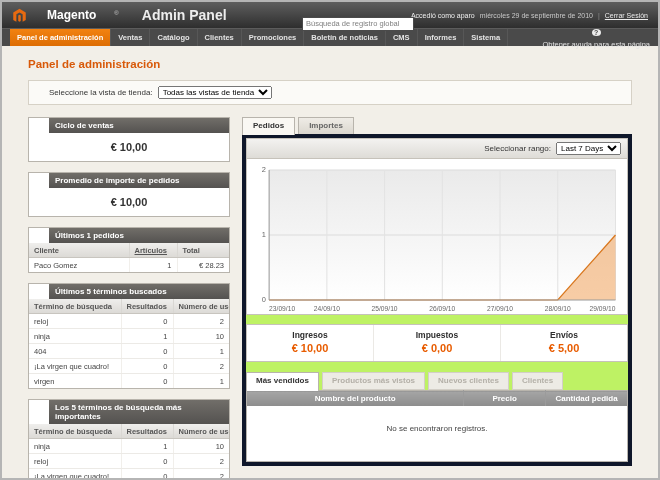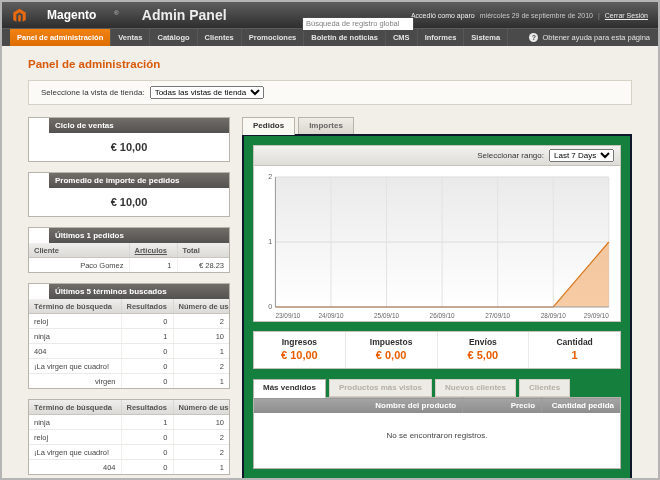--- a/index.html
+++ b/index.html
@@ -19,66 +19,66 @@
   .session{margin-left:auto;display:flex;align-items:center;gap:5px;font-size:7px;color:#C9C9C9;white-space:nowrap;}
   .session .logged{color:#EEE;}
   .session .sep{color:#8F8F8F;}
   .session a{color:#EDEDED;text-decoration:underline;cursor:pointer;}
 
   
   .mainnav{height:18px;background:#4A4A4A;display:flex;align-items:stretch;padding:0 8px;border-top:1px solid #5C5C5C;}
   .nav-items{display:flex;list-style:none;}
   .nav-item{font-size:7.5px;font-weight:bold;color:#E4E4E4;padding:0 7px;line-height:17px;border-right:1px solid #575757;cursor:pointer;white-space:nowrap;}
   .nav-item.active{background:linear-gradient(#F28211,#DD6D03);color:#FFF;}
-  .help{margin-left:auto;display:flex;align-items:center;gap:4px;font-size:7.5px;color:#E2E2E2;cursor:pointer;white-space:nowrap;}
+  .help{margin-left:auto;display:flex;align-items:center;gap:4px;font-size:7.5px;color:#E2E2E2;cursor:pointer;white-space:nowrap;flex-direction:column;}
   .help-icon{width:9px;height:9px;border-radius:50%;background:#ECECEC;color:#4A4A4A;font-size:7px;font-weight:bold;display:flex;align-items:center;justify-content:center;}
 
   
   .content{padding:8px 26px 0;}
   .page-title{font-size:11.5px;font-weight:bold;color:#D85909;margin:4px 0 10px;}
-  .store-switcher{border:1px solid #D6D1C6;background:#FBFAF7;padding:5px 12px;font-size:8px;color:#333;display:flex;align-items:center;gap:5px;}
+  .store-switcher{border:1px solid #D6D1C6;background:#FBFAF7;padding:5px 20px;font-size:8px;color:#333;display:flex;align-items:center;gap:5px;}
   select{font-family:inherit;font-size:8px;}
   .columns{display:flex;gap:12px;margin-top:12px;align-items:flex-start;}
 
   
   .left-col{width:202px;flex:none;}
   .box{border:1px solid #B8B4AC;background:#FFF;margin-bottom:10px;}
   .box-header{background:linear-gradient(#716E69,#545250);color:#FFF;font-size:8px;font-weight:bold;padding:3px 6px;margin-left:20px;}
   .box-value{text-align:center;font-size:11px;font-weight:bold;color:#333;padding:8px 0;}
   .side-table{width:100%;border-collapse:collapse;font-size:7.5px;color:#444;table-layout:fixed;}
   .side-table th{background:linear-gradient(#EFEEEC,#DCDAD6);font-weight:bold;text-align:left;padding:2.5px 5px;border-bottom:1px solid #C8C5BF;border-right:1px solid #D9D7D3;color:#555;overflow:hidden;white-space:nowrap;}
   .side-table th:last-child{border-right:none;}
   .side-table td{padding:2.5px 5px;border-bottom:1px solid #ECEAE6;border-right:1px solid #F1EFEB;overflow:hidden;white-space:nowrap;}
   .side-table td:last-child{border-right:none;}
-  .side-table tr:last-child td{border-bottom:none;text-align:right;}
+  .side-table tr:last-child td{border-bottom:none;}
   .side-table th:nth-child(1){width:46%;}
   .side-table th:nth-child(2){width:26%;}
   .side-table th:nth-child(3){width:28%;}
   .num{text-align:right;}
 
   
   .right-col{flex:1;min-width:0;}
   .tab-strip{display:flex;gap:3px;position:relative;z-index:2;}
   .tab{font-size:8px;font-weight:bold;padding:3px 10px 4px;border:1px solid #B8B4AC;border-bottom:none;background:linear-gradient(#EFECE6,#DBD7CF);color:#666;cursor:pointer;}
   .tab.active{background:#FAF8F3;color:#333;margin-bottom:-1px;padding-bottom:5px;}
-  .main-panel{border:2px solid #0f172a;background:#15803d;padding:9px;position:relative;z-index:1;}
+  .main-panel{border:4px solid #0f172a;background:#bef264;padding:0;position:relative;z-index:1;}
   .chart-box{border:1px solid #C6C2BA;background:#FFF;}
   .range-bar{background:linear-gradient(#F3F2F0,#DEDCD7);border-bottom:1px solid #C6C2BA;padding:3px 6px;display:flex;justify-content:flex-end;align-items:center;gap:5px;font-size:8px;color:#333;}
   .chart-host{padding:3px 3px 0;}
   .chart-host svg{display:block;width:100%;}
   .stats-row{margin-top:9px;border:1px solid #C6C2BA;background:#FFF;display:flex;}
   .stat{flex:1;text-align:center;padding:5px 0 7px;border-left:1px solid #EBE9E5;}
   .stat:first-child{border-left:none;}
   .stat-label{font-size:8.5px;font-weight:bold;color:#2E2E2E;}
   .stat-value{font-size:11px;font-weight:bold;color:#E85C00;margin-top:2px;}
   .bottom-tabs{display:flex;gap:3px;margin-top:10px;position:relative;z-index:2;}
   .btab{font-size:8px;font-weight:bold;padding:3px 9px 4px;border:1px solid #D3CFC7;background:#EDEBE5;color:#B4B0A8;cursor:pointer;white-space:nowrap;}
   .btab.active{border:1px solid #B8B4AC;border-bottom:none;background:#FFF;color:#333;margin-bottom:-1px;padding-bottom:5px;}
   .products-table{width:100%;border-collapse:collapse;background:#FFF;border:1px solid #B8B4AC;table-layout:fixed;font-size:8px;color:#444;}
-  .products-table th{background:linear-gradient(#A5A5A5,#8C8C8C);color:#FFF;font-weight:bold;text-align:right;padding:3px 6px;border-right:1px solid #9B9B9B;white-space:nowrap;overflow:hidden;}
+  .products-table th{background:linear-gradient(#A5A5A5,#8C8C8C);color:#FFF;font-weight:bold;text-align:center;padding:3px 6px;border-right:1px solid #9B9B9B;white-space:nowrap;overflow:hidden;}
   .products-table th:last-child{border-right:none;}
   .products-table th:nth-child(1){width:57%;}
   .products-table th:nth-child(2){width:21.5%;}
   .products-table th:nth-child(3){width:21.5%;}
   .products-table td.empty{text-align:center;padding:18px 0 28px;margin-left:36px;}
 </style>
 </head>
 <body>
 
 <div class="window">
@@ -200,20 +200,21 @@
               <tr>
                 <td>virgen</td>
                 <td class="num">0</td>
                 <td class="num">1</td>
               </tr>
             </tbody>
           </table>
         </div>
 
         <div class="box">
+          <div class="box-header">Los 5 términos de búsqueda más importantes</div>
           <table class="side-table">
             <thead>
               <tr>
                 <th>Término de búsqueda</th>
                 <th>Resultados</th>
                 <th>Número de usos</th>
               </tr>
             </thead>
             <tbody>
               <tr>
@@ -298,24 +299,20 @@
               <div class="stat-value">€ 10,00</div>
             </div>
             <div class="stat">
               <div class="stat-label">Impuestos</div>
               <div class="stat-value">€ 0,00</div>
             </div>
             <div class="stat">
               <div class="stat-label">Envíos</div>
               <div class="stat-value">€ 5,00</div>
             </div>
-            <div class="stat">
-              <div class="stat-label">Cantidad</div>
-              <div class="stat-value">1</div>
-            </div>
           </div>
 
           <div class="bottom-tabs">
             <div class="btab active">Más vendidos</div>
             <div class="btab">Productos más vistos</div>
             <div class="btab">Nuevos clientes</div>
             <div class="btab">Clientes</div>
           </div>
 
           <table class="products-table">

